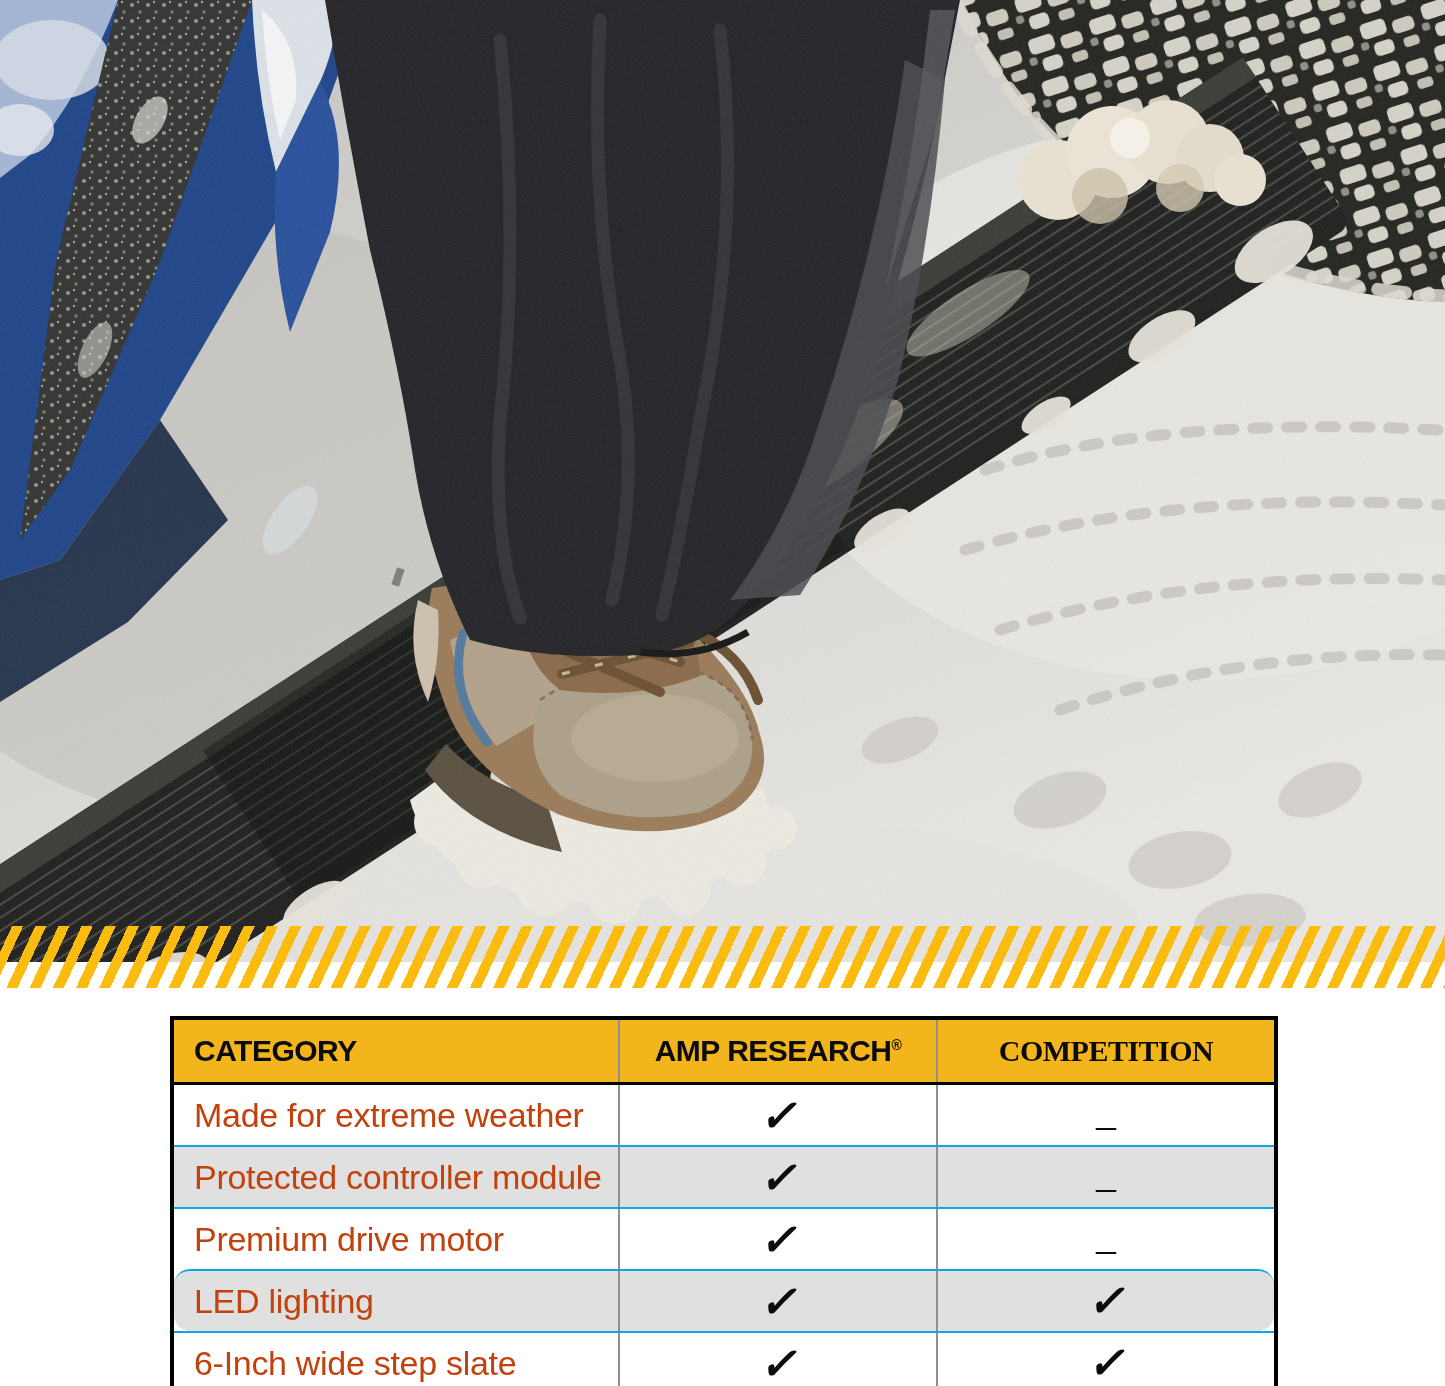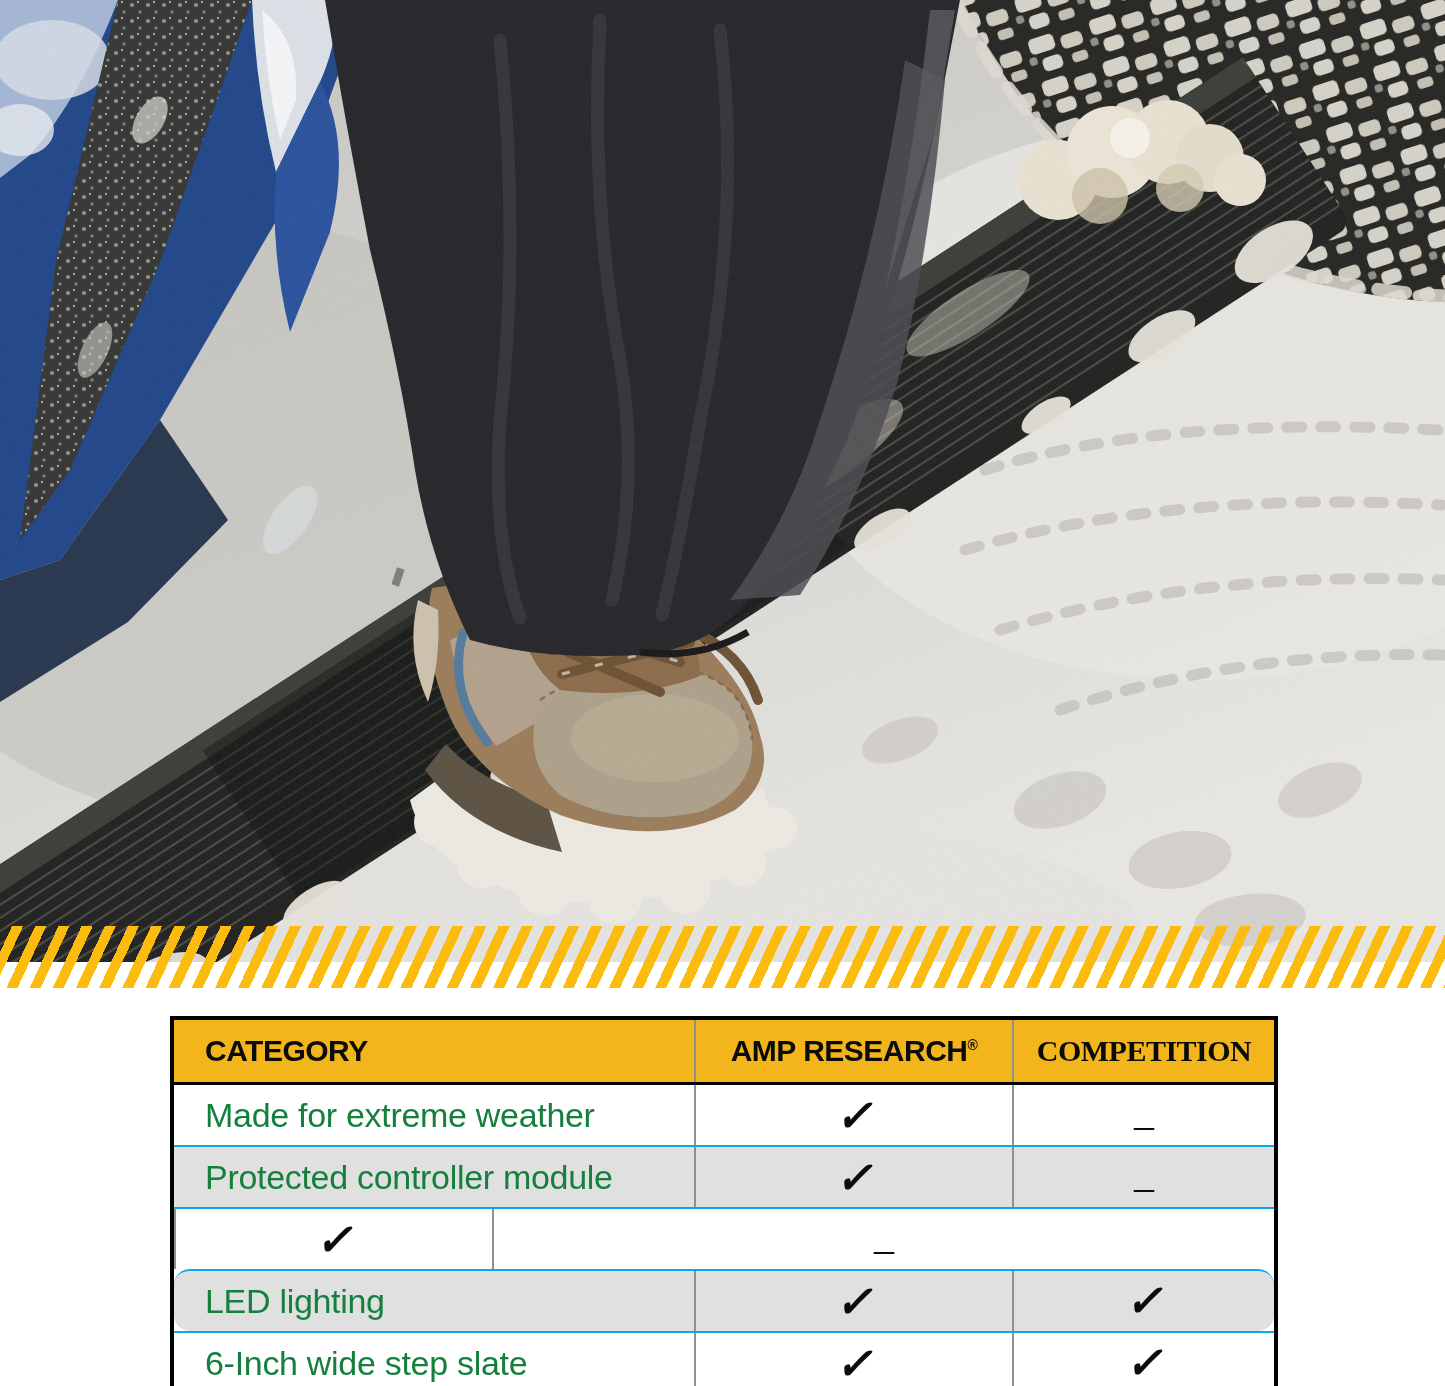--- a/index.html
+++ b/index.html
@@ -17,28 +17,28 @@
   .comp-table{
     position:absolute;left:170px;top:1016px;width:1108px;box-sizing:border-box;
     border:4px solid #000;background:#fff;
   }
   .t-row{display:flex;align-items:stretch;}
   .t-row.t-head{height:62px;background:#F2B51C;border-bottom:3px solid #000;}
   .t-row.t-data{height:60px;}
   .comp-table .t-row:nth-child(odd):not(.t-head){background:#E0E0E0;}
   .t-row.t-data + .t-row.t-data{border-top:2px solid #0ea5e9;}
   .t-cell{display:flex;align-items:center;box-sizing:border-box;overflow:hidden;}
-  .c-cat{width:520px;padding-left:31px;justify-content:flex-start;}
+  .c-cat{width:444px;padding-left:20px;justify-content:flex-start;}
   .c-amp{width:318px;justify-content:center;border-left:2px solid #8f8f8f;}
   .c-comp{flex:1;justify-content:center;border-left:2px solid #8f8f8f;font-family:Liberation Serif, serif;}
   .t-head .t-cell{
     font-weight:bold;font-size:30px;letter-spacing:-0.5px;color:#0b0b0b;
   }
   .t-head sup{font-size:14px;line-height:0;transform:translateY(-6px);}
-  .t-data .c-cat{font-size:34px;color:#15803d;letter-spacing:-0.3px;}
+  .t-data .c-cat{font-size:34px;color:#c2410c;letter-spacing:-0.3px;}
   .t-data .cell-val{font-size:44px;font-weight:bold;font-style:italic;color:#0c0c0c;}
   .t-data .cell-val.dash{font-style:normal;font-weight:400;font-size:40px;padding-top:18px;}
 </style>
 </head>
 <body>
 
 <div class="stage">
 
   <div class="photo-wrap">
     <svg width="1445" height="962" viewBox="0 0 1445 962">
@@ -224,20 +224,21 @@
       <div class="t-cell c-cat">Made for extreme weather</div>
       <div class="t-cell c-amp cell-val">✓</div>
       <div class="t-cell c-comp cell-val dash">–</div>
     </div>
     <div class="t-row t-data" style="background: rgb(224, 224, 224);">
       <div class="t-cell c-cat">Protected controller module</div>
       <div class="t-cell c-amp cell-val">✓</div>
       <div class="t-cell c-comp cell-val dash">–</div>
     </div>
     <div class="t-row t-data">
+      <div class="t-cell c-cat">Premium drive motor</div>
       <div class="t-cell c-amp cell-val">✓</div>
       <div class="t-cell c-comp cell-val dash">–</div>
     </div>
     <div class="t-row t-data" style="background: rgb(224, 224, 224); border-radius: 16px;">
       <div class="t-cell c-cat">LED lighting</div>
       <div class="t-cell c-amp cell-val">✓</div>
       <div class="t-cell c-comp cell-val">✓</div>
     </div>
     <div class="t-row t-data">
       <div class="t-cell c-cat">6-Inch wide step slate</div>

